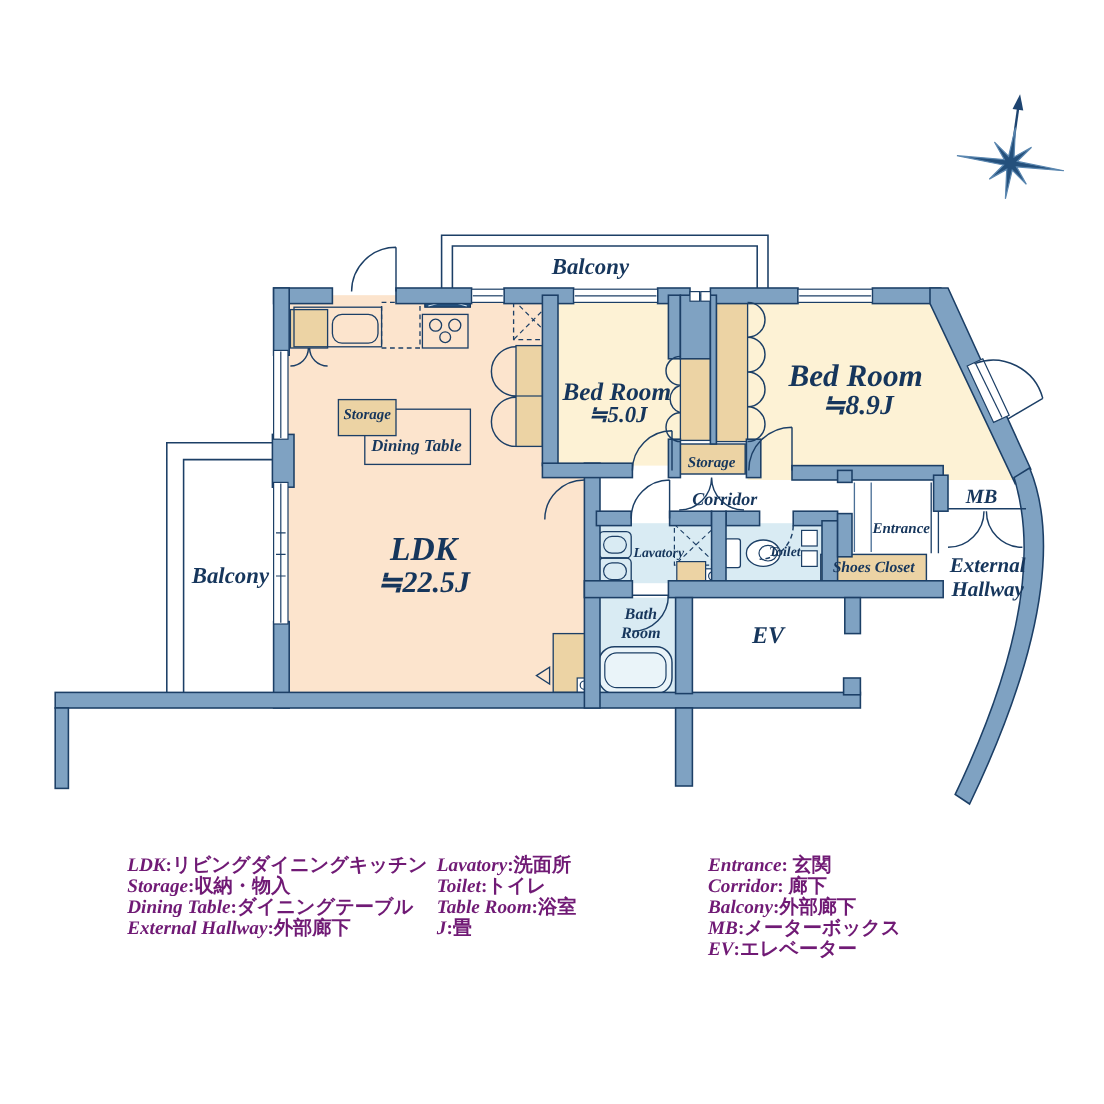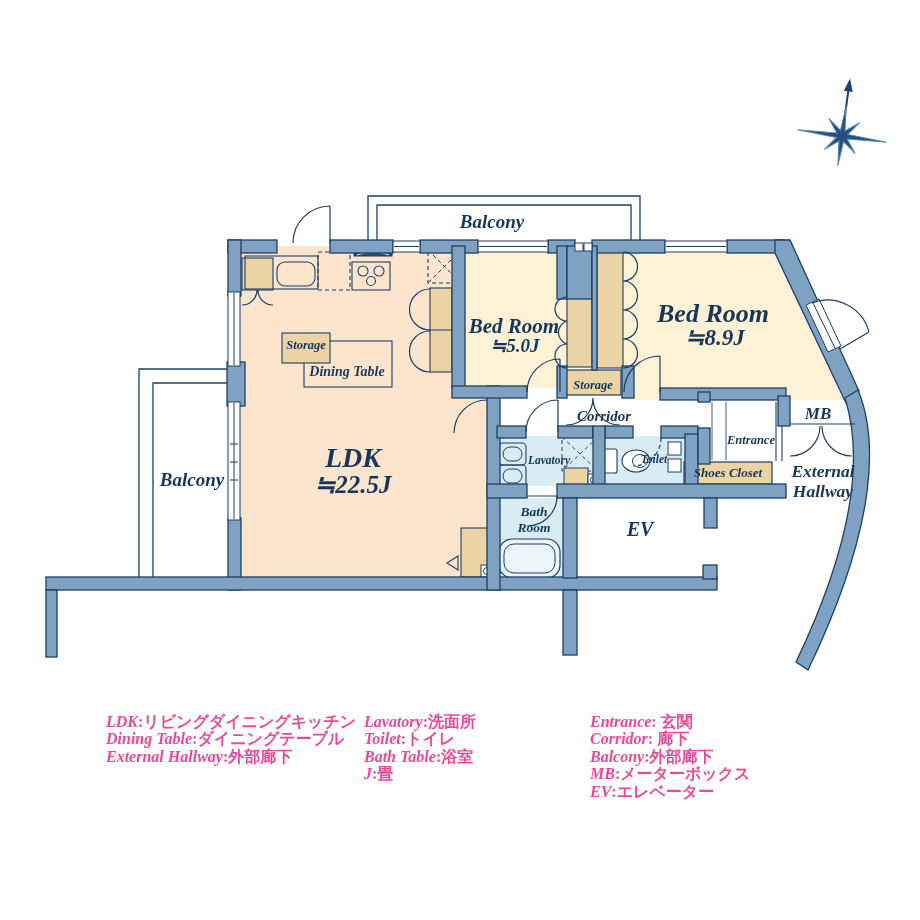--- a/index.html
+++ b/index.html
@@ -3,21 +3,21 @@
 <meta charset="utf-8">
 <style>
   html,body{margin:0;padding:0;background:#ffffff;}
   body{width:920px;height:920px;position:relative;overflow:hidden;
        font-family:"Liberation Serif",serif;}
   svg{position:absolute;left:0;top:0;}
   .rlabel{font-family:"Liberation Serif",serif;font-style:italic;font-weight:600;
           fill:#16365c;text-anchor:middle;}
   .legend{position:absolute;top:713px;left:0;width:920px;height:100px;}
   .lcol{position:absolute;top:0;}
-  .lline{font:italic 600 16px "Liberation Serif",serif;color:#ec4899;
+  .lline{font:italic 600 16px "Liberation Serif",serif;color:#701a75;
          line-height:17.4px;white-space:nowrap;}
   .lja{font-style:normal;font-weight:600;font-family:"Liberation Serif",serif;}
 </style>
 </head>
 <body>
 
 <svg width="920" height="920" viewBox="0 0 920 920">
 
   <g>
     <rect x="235" y="246" width="262" height="337" fill="#fce4cd"></rect>
@@ -199,27 +199,28 @@
     <text class="rlabel" x="818" y="419" font-size="17">MB</text>
     <text class="rlabel" x="823" y="477" font-size="17.5">External</text>
     <text class="rlabel" x="823" y="497" font-size="17.5">Hallway</text>
     <text class="rlabel" x="640" y="536" font-size="20">EV</text>
   </g>
 </svg>
 
 <div class="legend">
   <div class="lcol" style="left:106px">
     <div class="lline"><span>LDK</span><span class="lja">:リビングダイニングキッチン</span></div>
+    <div class="lline"><span>Storage</span><span class="lja">:収納・物入</span></div>
     <div class="lline"><span>Dining Table</span><span class="lja">:ダイニングテーブル</span></div>
     <div class="lline"><span>External Hallway</span><span class="lja">:外部廊下</span></div>
   </div>
   <div class="lcol" style="left:364px">
     <div class="lline"><span>Lavatory</span><span class="lja">:洗面所</span></div>
     <div class="lline"><span>Toilet</span><span class="lja">:トイレ</span></div>
-    <div class="lline"><span>Bath Table</span><span class="lja">:浴室</span></div>
+    <div class="lline"><span>Table Room</span><span class="lja">:浴室</span></div>
     <div class="lline"><span>J</span><span class="lja">:畳</span></div>
   </div>
   <div class="lcol" style="left:590px">
     <div class="lline"><span>Entrance</span><span class="lja">: 玄関</span></div>
     <div class="lline"><span>Corridor</span><span class="lja">: 廊下</span></div>
     <div class="lline"><span>Balcony</span><span class="lja">:外部廊下</span></div>
     <div class="lline"><span>MB</span><span class="lja">:メーターボックス</span></div>
     <div class="lline"><span>EV</span><span class="lja">:エレベーター</span></div>
   </div>
 </div>

